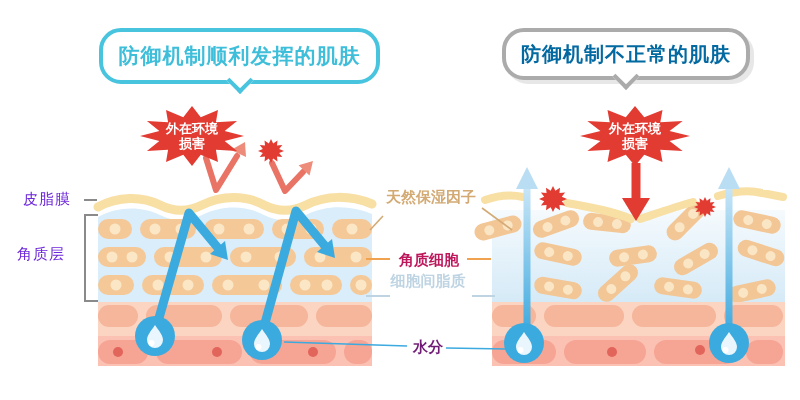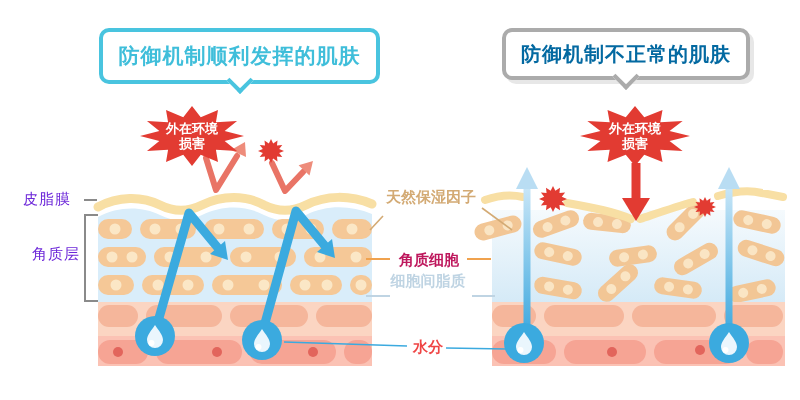--- a/index.html
+++ b/index.html
@@ -1,45 +1,45 @@
 <!DOCTYPE html>
 <html><head>
 <meta charset="utf-8">
 <style>
   html,body{margin:0;padding:0;background:#ffffff;}
   #stage{position:relative;width:800px;height:400px;background:#ffffff;overflow:hidden;
          font-family:"Liberation Sans","DejaVu Sans",sans-serif;}
   #diagram-svg{position:absolute;left:0;top:0;width:800px;height:400px;}
 
-  .bubble{position:absolute;box-sizing:border-box;background:#fff;border-radius:10px;
+  .bubble{position:absolute;box-sizing:border-box;background:#fff;border-radius:22px;
           display:flex;align-items:center;justify-content:center;font-weight:bold;z-index:3;}
   .bubble .tail{content:"";position:absolute;left:50%;bottom:-10px;width:15px;height:15px;
           background:#fff;transform:translateX(-50%) rotate(45deg);}
   #bubble-left{left:99px;top:28px;width:281px;height:56px;border:4px solid #49C4DF;
           color:#3FBEDA;font-size:21px;letter-spacing:1px;}
   #bubble-left .tail{border-right:4px solid #49C4DF;border-bottom:4px solid #49C4DF;}
   #bubble-right{left:502px;top:28px;width:248px;height:52px;border:4px solid #ABABAB;
           color:#0369a1;font-size:20px;letter-spacing:1px;box-shadow:4px 4px 0 rgba(120,120,120,0.18);}
   #bubble-right .tail{border-right:4px solid #ABABAB;border-bottom:4px solid #ABABAB;}
 
   .burst-text{position:absolute;width:110px;text-align:center;color:#ffffff;font-weight:bold;
           font-size:13px;line-height:15px;z-index:4;}
   #burst-text-left{left:137px;top:121px;}
   #burst-text-right{left:580px;top:121px;}
 
   .side-label{position:absolute;color:#6d28d9;font-size:15px;letter-spacing:1px;z-index:2;}
   #label-sebum{left:23px;top:190px;}
-  #label-corneum{left:32px;top:245px;font-family:Liberation Mono, monospace;}
+  #label-corneum{left:17px;top:245px;font-family:Liberation Mono, monospace;}
 
   .center-label{position:absolute;text-align:center;font-weight:bold;z-index:2;}
   #label-nmf{left:376px;top:188px;width:110px;color:#D3AA74;font-size:15px;line-height:18px;}
   #label-nmf .sub{font-size:14px;font-weight:bold;}
   #label-corneocyte{left:383px;top:251px;width:92px;color:#be185d;font-size:15px;}
   #label-lipid{left:378px;top:272px;width:100px;color:#BFD4E3;font-size:15px;}
-  #label-moisture{left:406px;top:338px;width:44px;color:#ef4444;font-size:15px;}
+  #label-moisture{left:406px;top:338px;width:44px;color:#701a75;font-size:15px;}
 </style>
 </head>
 <body>
 
 <div id="stage">
 
 <svg id="diagram-svg" viewBox="0 0 800 400">
   <defs>
     <path id="star12" d="M1,0 L0.628,0.168 L0.866,0.5 L0.46,0.46 L0.5,0.866 L0.168,0.628 L0,1 L-0.168,0.628 L-0.5,0.866 L-0.46,0.46 L-0.866,0.5 L-0.628,0.168 L-1,0 L-0.628,-0.168 L-0.866,-0.5 L-0.46,-0.46 L-0.5,-0.866 L-0.168,-0.628 L0,-1 L0.168,-0.628 L0.5,-0.866 L0.46,-0.46 L0.866,-0.5 L0.628,-0.168 Z"></path>
     <g id="drop">

